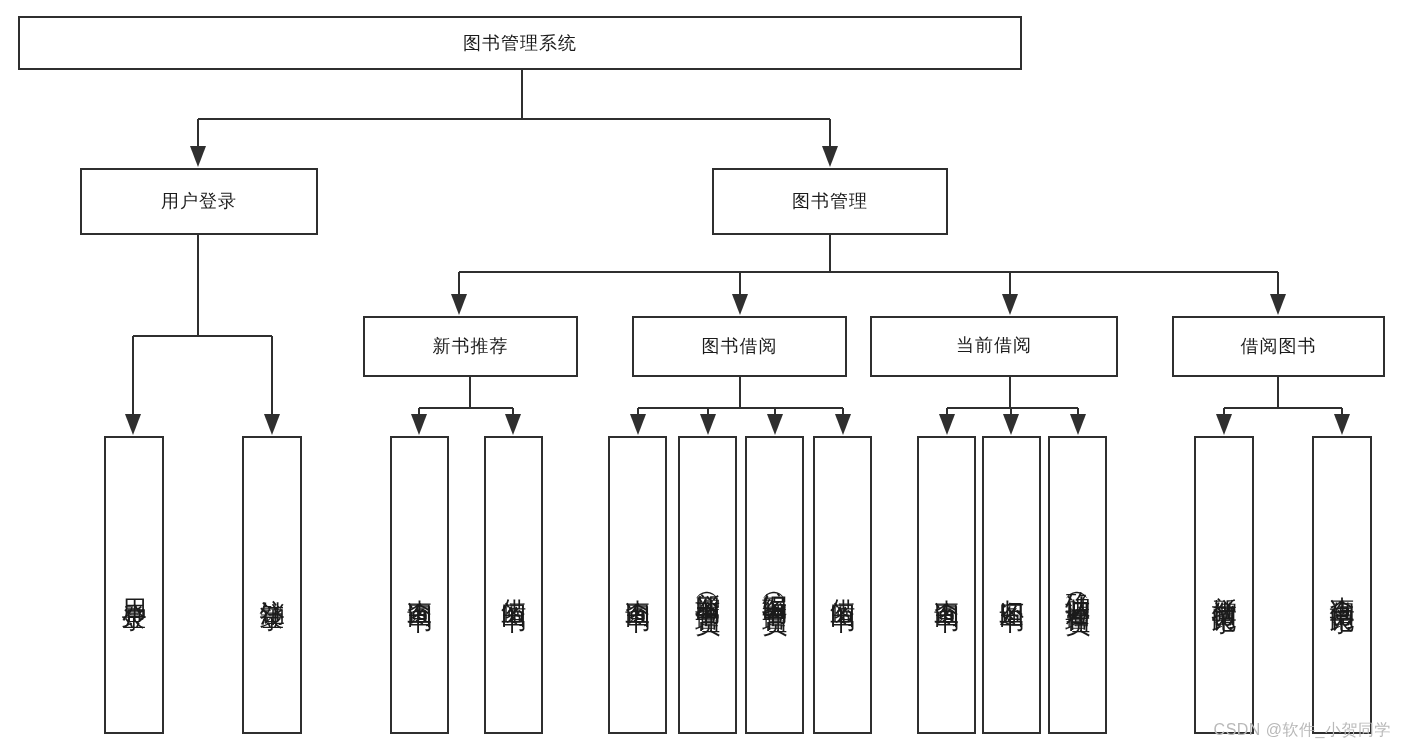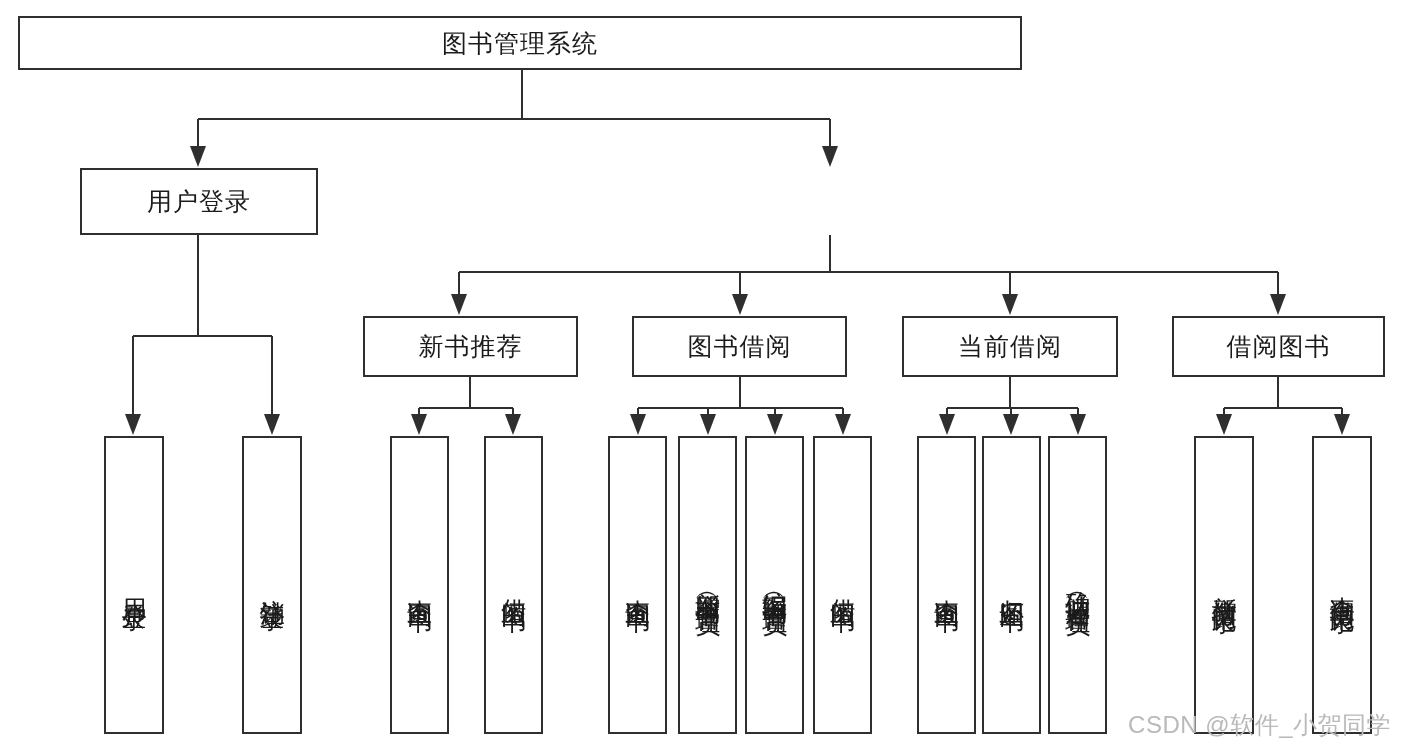--- a/index.html
+++ b/index.html
@@ -34,40 +34,40 @@
     align-items: center;
     justify-content: center;
     color: #1b1b1b;
   }
   .node .lbl {
     text-align: center;
     line-height: 1.15;
     white-space: nowrap;
   }
   .node.horiz .lbl {
-    font-size: 25px;
+    font-size: 18px;
     letter-spacing: 1px;
   }
   .node.vert {
     align-items: center;
     justify-content: center;
   }
   .node.vert .lbl {
     writing-mode: vertical-rl;
     text-orientation: upright;
     font-size: 25px;
     line-height: 1.18;
     letter-spacing: 3px;
     white-space: nowrap;
   }
   #watermark {
     position: absolute;
     right: 14px;
     bottom: 6px;
-    font-size: 24px;
+    font-size: 16px;
     color: #b9b9b9;
     letter-spacing: 0.5px;
     white-space: nowrap;
     font-family: "Liberation Sans", "DejaVu Sans", sans-serif;
   }
 </style>
 </head>
 <body>
 
 <div id="canvas">
@@ -127,28 +127,31 @@
       <polygon points="1334,414 1350,414 1342,435" fill="#2f2f2f"></polygon>
     </svg>
 
   <div class="node horiz" id="n-root" style="left: 18px; top: 16px; width: 1004px; height: 54px;">
     <span class="lbl">图书管理系统</span>
   </div>
 
   <div class="node horiz" id="n-user-login" style="left: 80px; top: 168px; width: 238px; height: 67px;">
     <span class="lbl">用户登录</span>
   </div>
+  <div class="node horiz" id="n-book-manage" style="left: 712px; top: 168px; width: 236px; height: 67px;">
+    <span class="lbl">图书管理</span>
+  </div>
 
   <div class="node horiz" id="n-book-borrow" style="left: 632px; top: 316px; width: 215px; height: 61px;">
     <span class="lbl">图书借阅</span>
   </div>
   <div class="node horiz" id="n-new-book-rec" style="left: 363px; top: 316px; width: 215px; height: 61px;">
     <span class="lbl">新书推荐</span>
   </div>
-  <div class="node horiz" id="n-current-borrow" style="left: 902px; top: 316px; width: 216px; height: 61px;">
+  <div class="node horiz" id="n-current-borrow" style="left: 870px; top: 316px; width: 248px; height: 61px; font-family: Liberation Mono, monospace;">
     <span class="lbl">当前借阅</span>
   </div>
   <div class="node horiz" id="n-borrow-record" style="left: 1172px; top: 316px; width: 213px; height: 61px;">
     <span class="lbl">借阅图书</span>
   </div>
 
   <div class="node vert" id="l0" style="left: 104px; top: 436px; width: 60px; height: 298px;">
     <span class="lbl">用户登录</span>
   </div>
   <div class="node vert" id="l1" style="left: 242px; top: 436px; width: 60px; height: 298px;">

